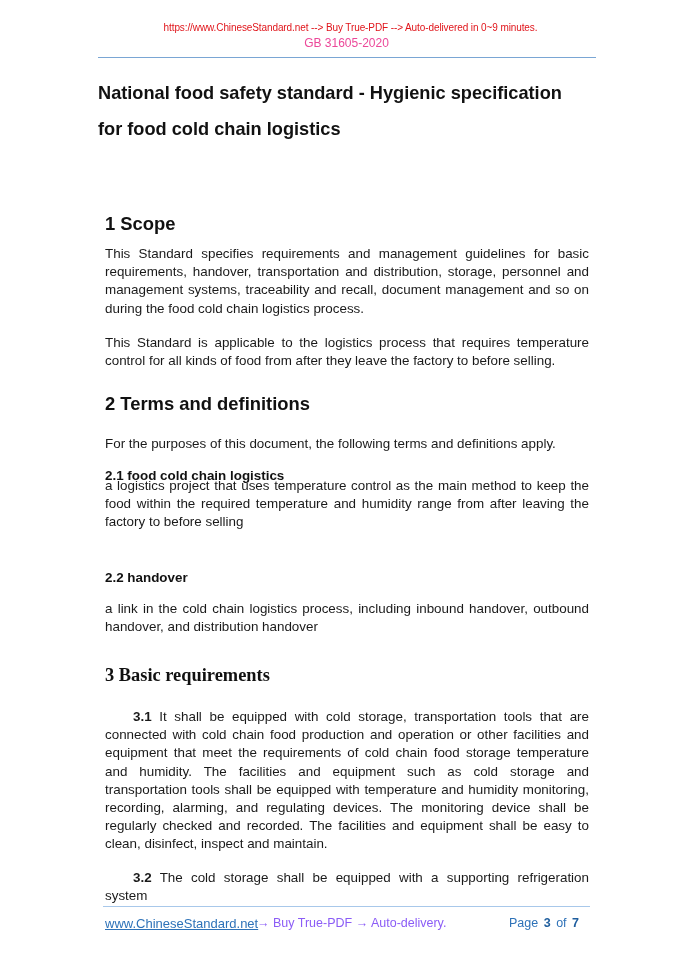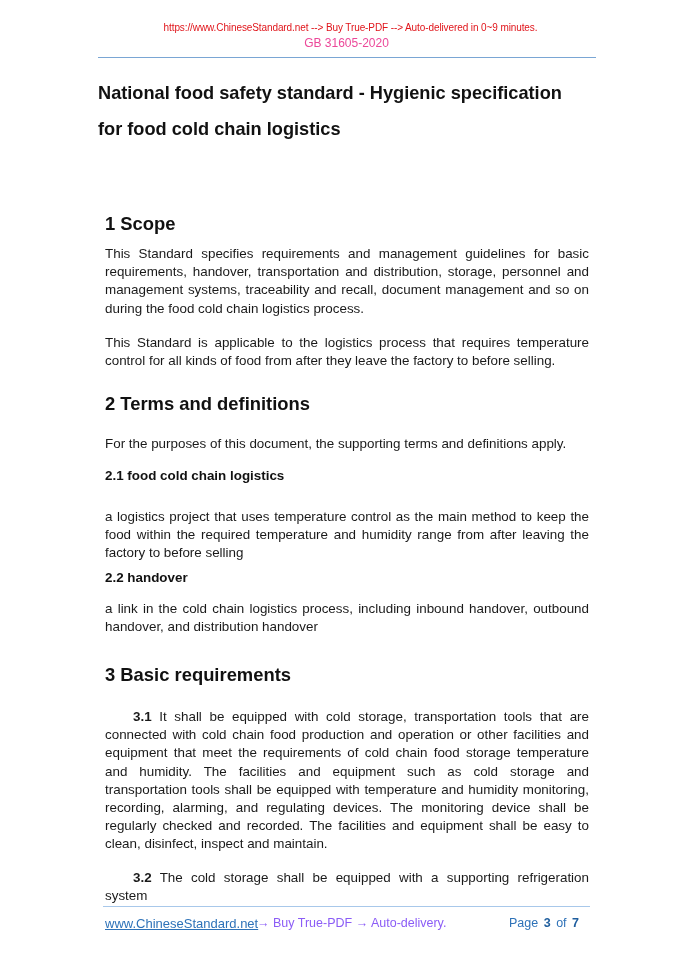--- a/index.html
+++ b/index.html
@@ -57,26 +57,26 @@
 <div class="hrule-top"></div>
 
 <div class="title" style="top:82px;">National food safety standard - Hygienic specification</div>
 <div class="title" style="top:118px;">for food cold chain logistics</div>
 
 <div class="h1" style="top:206px;margin-top:7px;">1 Scope</div>
 <div class="para" style="top:245px;">This Standard specifies requirements and management guidelines for basic requirements, handover, transportation and distribution, storage, personnel and management systems, traceability and recall, document management and so on during the food cold chain logistics process.</div>
 <div class="para" style="top:334px;">This Standard is applicable to the logistics process that requires temperature control for all kinds of food from after they leave the factory to before selling.</div>
 
 <div class="h1" style="top:393px;">2 Terms and definitions</div>
-<div class="para" style="top:435px;">For the purposes of this document, the supporting terms and definitions apply.</div>
+<div class="para" style="top:435px;">For the purposes of this document, the following terms and definitions apply.</div>
 <div class="h2" style="top:467px;">2.1 food cold chain logistics</div>
-<div class="para" style="top:508px;">a logistics project that uses temperature control as the main method to keep the food within the required temperature and humidity range from after leaving the factory to before selling</div>
+<div class="para" style="top:477px;">a logistics project that uses temperature control as the main method to keep the food within the required temperature and humidity range from after leaving the factory to before selling</div>
 <div class="h2" style="top:569px;">2.2 handover</div>
 <div class="para" style="top:600px;">a link in the cold chain logistics process, including inbound handover, outbound handover, and distribution handover</div>
 
-<div class="h1" style="top:664px;">3 Basic requirements</div>
+<div class="h1" style="top:664px;font-family:Liberation Serif, serif;">3 Basic requirements</div>
 <div class="para" style="top:708px;"><b>3.1</b> <span>It shall be equipped with cold storage, transportation tools that are connected with cold chain food production and operation or other facilities and equipment that meet the requirements of cold chain food storage temperature and humidity. The facilities and equipment such as cold storage and transportation tools shall be equipped with temperature and humidity monitoring, recording, alarming, and regulating devices. The monitoring device shall be regularly checked and recorded. The facilities and equipment shall be easy to clean, disinfect, inspect and maintain.</span></div>
 <div class="para" style="top:869px;"><b>3.2</b> <span>The cold storage shall be equipped with a supporting refrigeration system</span></div>
 
 <div class="hrule-bottom"></div>
 <div class="footer-link">www.ChineseStandard.net</div>
 <div class="footer-text">→ Buy True-PDF → Auto-delivery.</div>
 <div class="footer-page"><span>Page</span> <b>3</b> <span>of</span> <b>7</b></div>
 
 </body></html>

